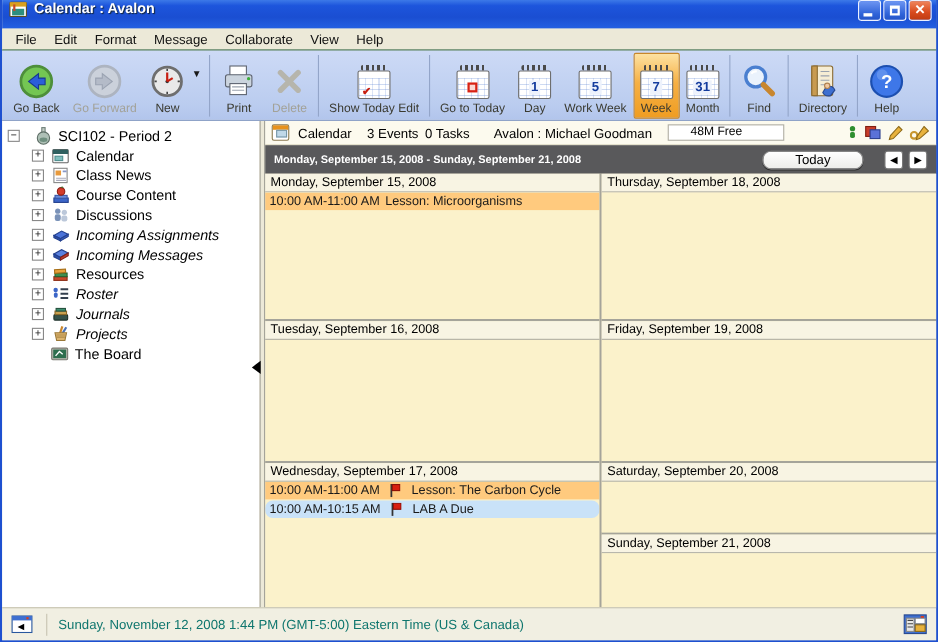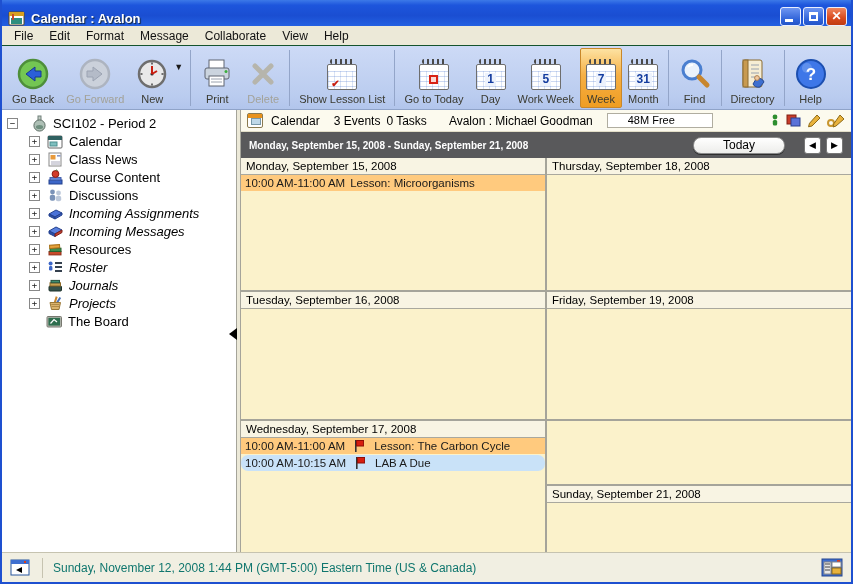--- a/index.html
+++ b/index.html
@@ -1,21 +1,21 @@
 <!DOCTYPE html>
 <html><head>
 <meta charset="utf-8">
 <style>
   * { box-sizing: border-box; }
   html,body { margin:0; padding:0; background:#fff; }
   body { width:853px; height:584px; font-family:"Liberation Sans", sans-serif; overflow:hidden; position:relative; }
   .window { width:853px; height:584px; border:2px solid #1E50D0; border-top:none; display:flex; flex-direction:column; background:#ECE9D8; }
 
   
-  .titlebar { height:26px; flex:0 0 26px; background:linear-gradient(180deg,#3C79E8 0%,#1D55DC 20%,#1A4ED2 60%,#2360E2 100%); display:flex; align-items:flex-end; padding:8px 4px 0 6px; }
+  .titlebar { height:26px; flex:0 0 26px; background:linear-gradient(180deg,#3C79E8 0%,#1D55DC 20%,#1A4ED2 60%,#2360E2 100%); display:flex; align-items:flex-start; padding:0 4px 0 6px; }
   .titlebar .apptitle { color:#fff; font-weight:bold; font-size:13px; margin-left:6px; text-shadow:1px 1px 1px #123; flex:1; }
   .winbtn { width:21px; height:19px; border:1px solid #eaf0ff; border-radius:3px; margin-left:2px; position:relative; }
   .winbtn.minmax { background:linear-gradient(180deg,#6E96F2,#2E62D8 70%,#2455C8); }
   .winbtn.close { background:linear-gradient(180deg,#F0865E,#D84A1E 60%,#C03C12); color:#fff; font-weight:bold; font-size:12px; text-align:center; line-height:17px; }
   .glyph-min { position:absolute; left:4px; bottom:3px; width:8px; height:3px; background:#fff; }
   .glyph-max { position:absolute; left:5px; top:4px; width:9px; height:9px; border:2px solid #fff; border-top-width:3px; }
 
   
   .menubar { height:20px; flex:0 0 20px; background:#ECE9D8; display:flex; align-items:center; padding-left:4px; border-bottom:1px solid #14532d; }
   .menuitem { font-size:12px; color:#111; padding:0 8px; }
@@ -183,21 +183,21 @@
       <span class="tlabel">Delete</span>
     </div>
     <div class="tsep"></div>
     <div class="tbtn">
       <span class="ticon">
           <span class="calwrap">
             <span class="spiral"></span>
             <span class="calico"><span class="band"></span><span class="body"></span><span class="chk">✔</span></span>
           </span>
         </span>
-      <span class="tlabel">Show Lesson List</span>
+      <span class="tlabel">Show Today Edit</span>
     </div>
     <div class="tsep"></div>
     <div class="tbtn">
       <span class="ticon">
           <span class="calwrap">
             <span class="spiral"></span>
             <span class="calico"><span class="band"></span><span class="body">
                 <span class="redbox"></span>
               </span></span>
           </span>
@@ -509,20 +509,21 @@
         <div class="gcol" style="flex:1">
           <div class="daycell" style="height:134px">
             <div class="dayhead">Thursday, September 18, 2008</div>
             <div class="daybody"></div>
           </div>
           <div class="daycell" style="height:129px">
             <div class="dayhead">Friday, September 19, 2008</div>
             <div class="daybody"></div>
           </div>
           <div class="daycell" style="height:65px">
+            <div class="dayhead">Saturday, September 20, 2008</div>
             <div class="daybody"></div>
           </div>
           <div class="daycell" style="height:66px">
             <div class="dayhead">Sunday, September 21, 2008</div>
             <div class="daybody"></div>
           </div>
         </div>
       </div>
 
     </div>

